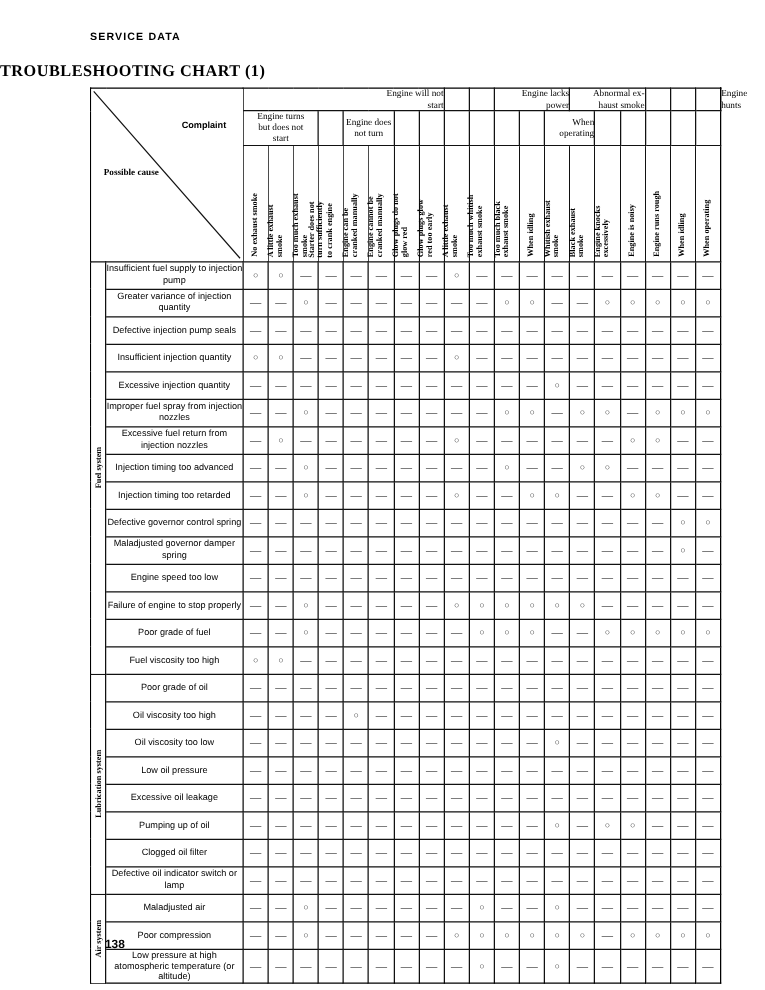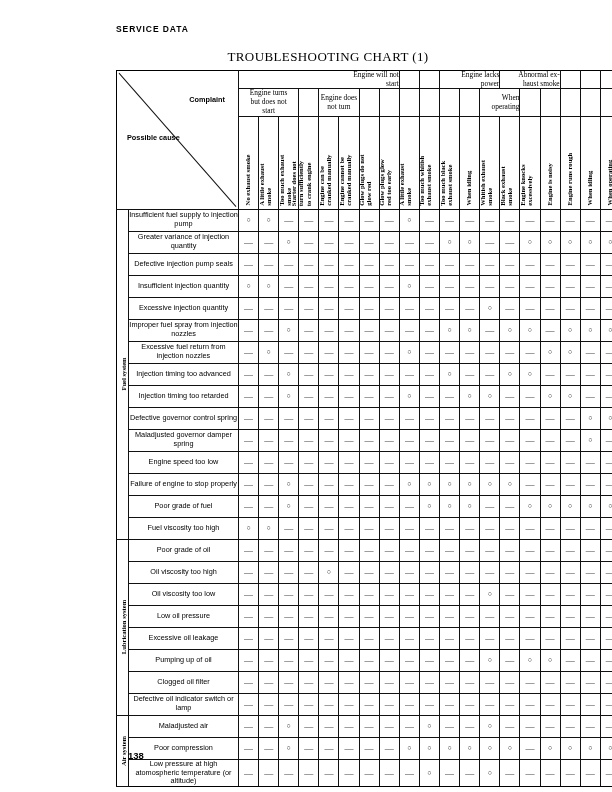--- a/index.html
+++ b/index.html
@@ -4,32 +4,32 @@
 <style>
   html,body{margin:0;padding:0;}
   body{
     width:612px;height:792px;
     background:#ffffff;
     font-family:"Liberation Sans", sans-serif;
     color:#000;
     position:relative;
     overflow:hidden;
   }
-  .page{position:absolute;inset:0;margin-left:44px;}
+  .page{position:absolute;inset:0;}
 
   .svc-data{
     position:absolute;left:72px;top:24px;
     font-family:"Liberation Sans", sans-serif;
     font-size:8.5px;font-weight:bold;letter-spacing:.9px;
   }
   .chart-title{
     position:absolute;left:0;right:0;top:49px;
-    text-align:center;
+    text-align:left;
     font-family:"Liberation Serif", serif;
-    font-size:13px;font-weight:normal;letter-spacing:.4px;
+    font-size:13px;font-weight:bold;letter-spacing:.4px;
   }
   .page-no{
     position:absolute;left:72px;top:750px;
     font-family:"Liberation Sans", sans-serif;
     font-size:9.5px;font-weight:bold;padding-left:12px;
   }
 
   
   .tbl-wrap{position:absolute;left:72px;top:70px;width:504px;}
   table.chart{
@@ -94,21 +94,21 @@
     overflow:hidden;
   }
   .corner .diag svg{display:block;width:100%;height:100%;}
   .corner .cmp{
     position:absolute;right:13px;top:24px;
     font-family:"Liberation Sans", sans-serif;
     font-size:7.3px;font-weight:bold;
   }
   .corner .pcz{
     position:absolute;left:10px;top:62px;
-    font-family:Liberation Sans, sans-serif;
+    font-family:Liberation Serif, serif;
     font-size:7.3px;font-weight:bold;
   }
 
   
   .sect{
     width:12px;
     position:relative;
     padding:0;
   }
   .sect .stxt{

